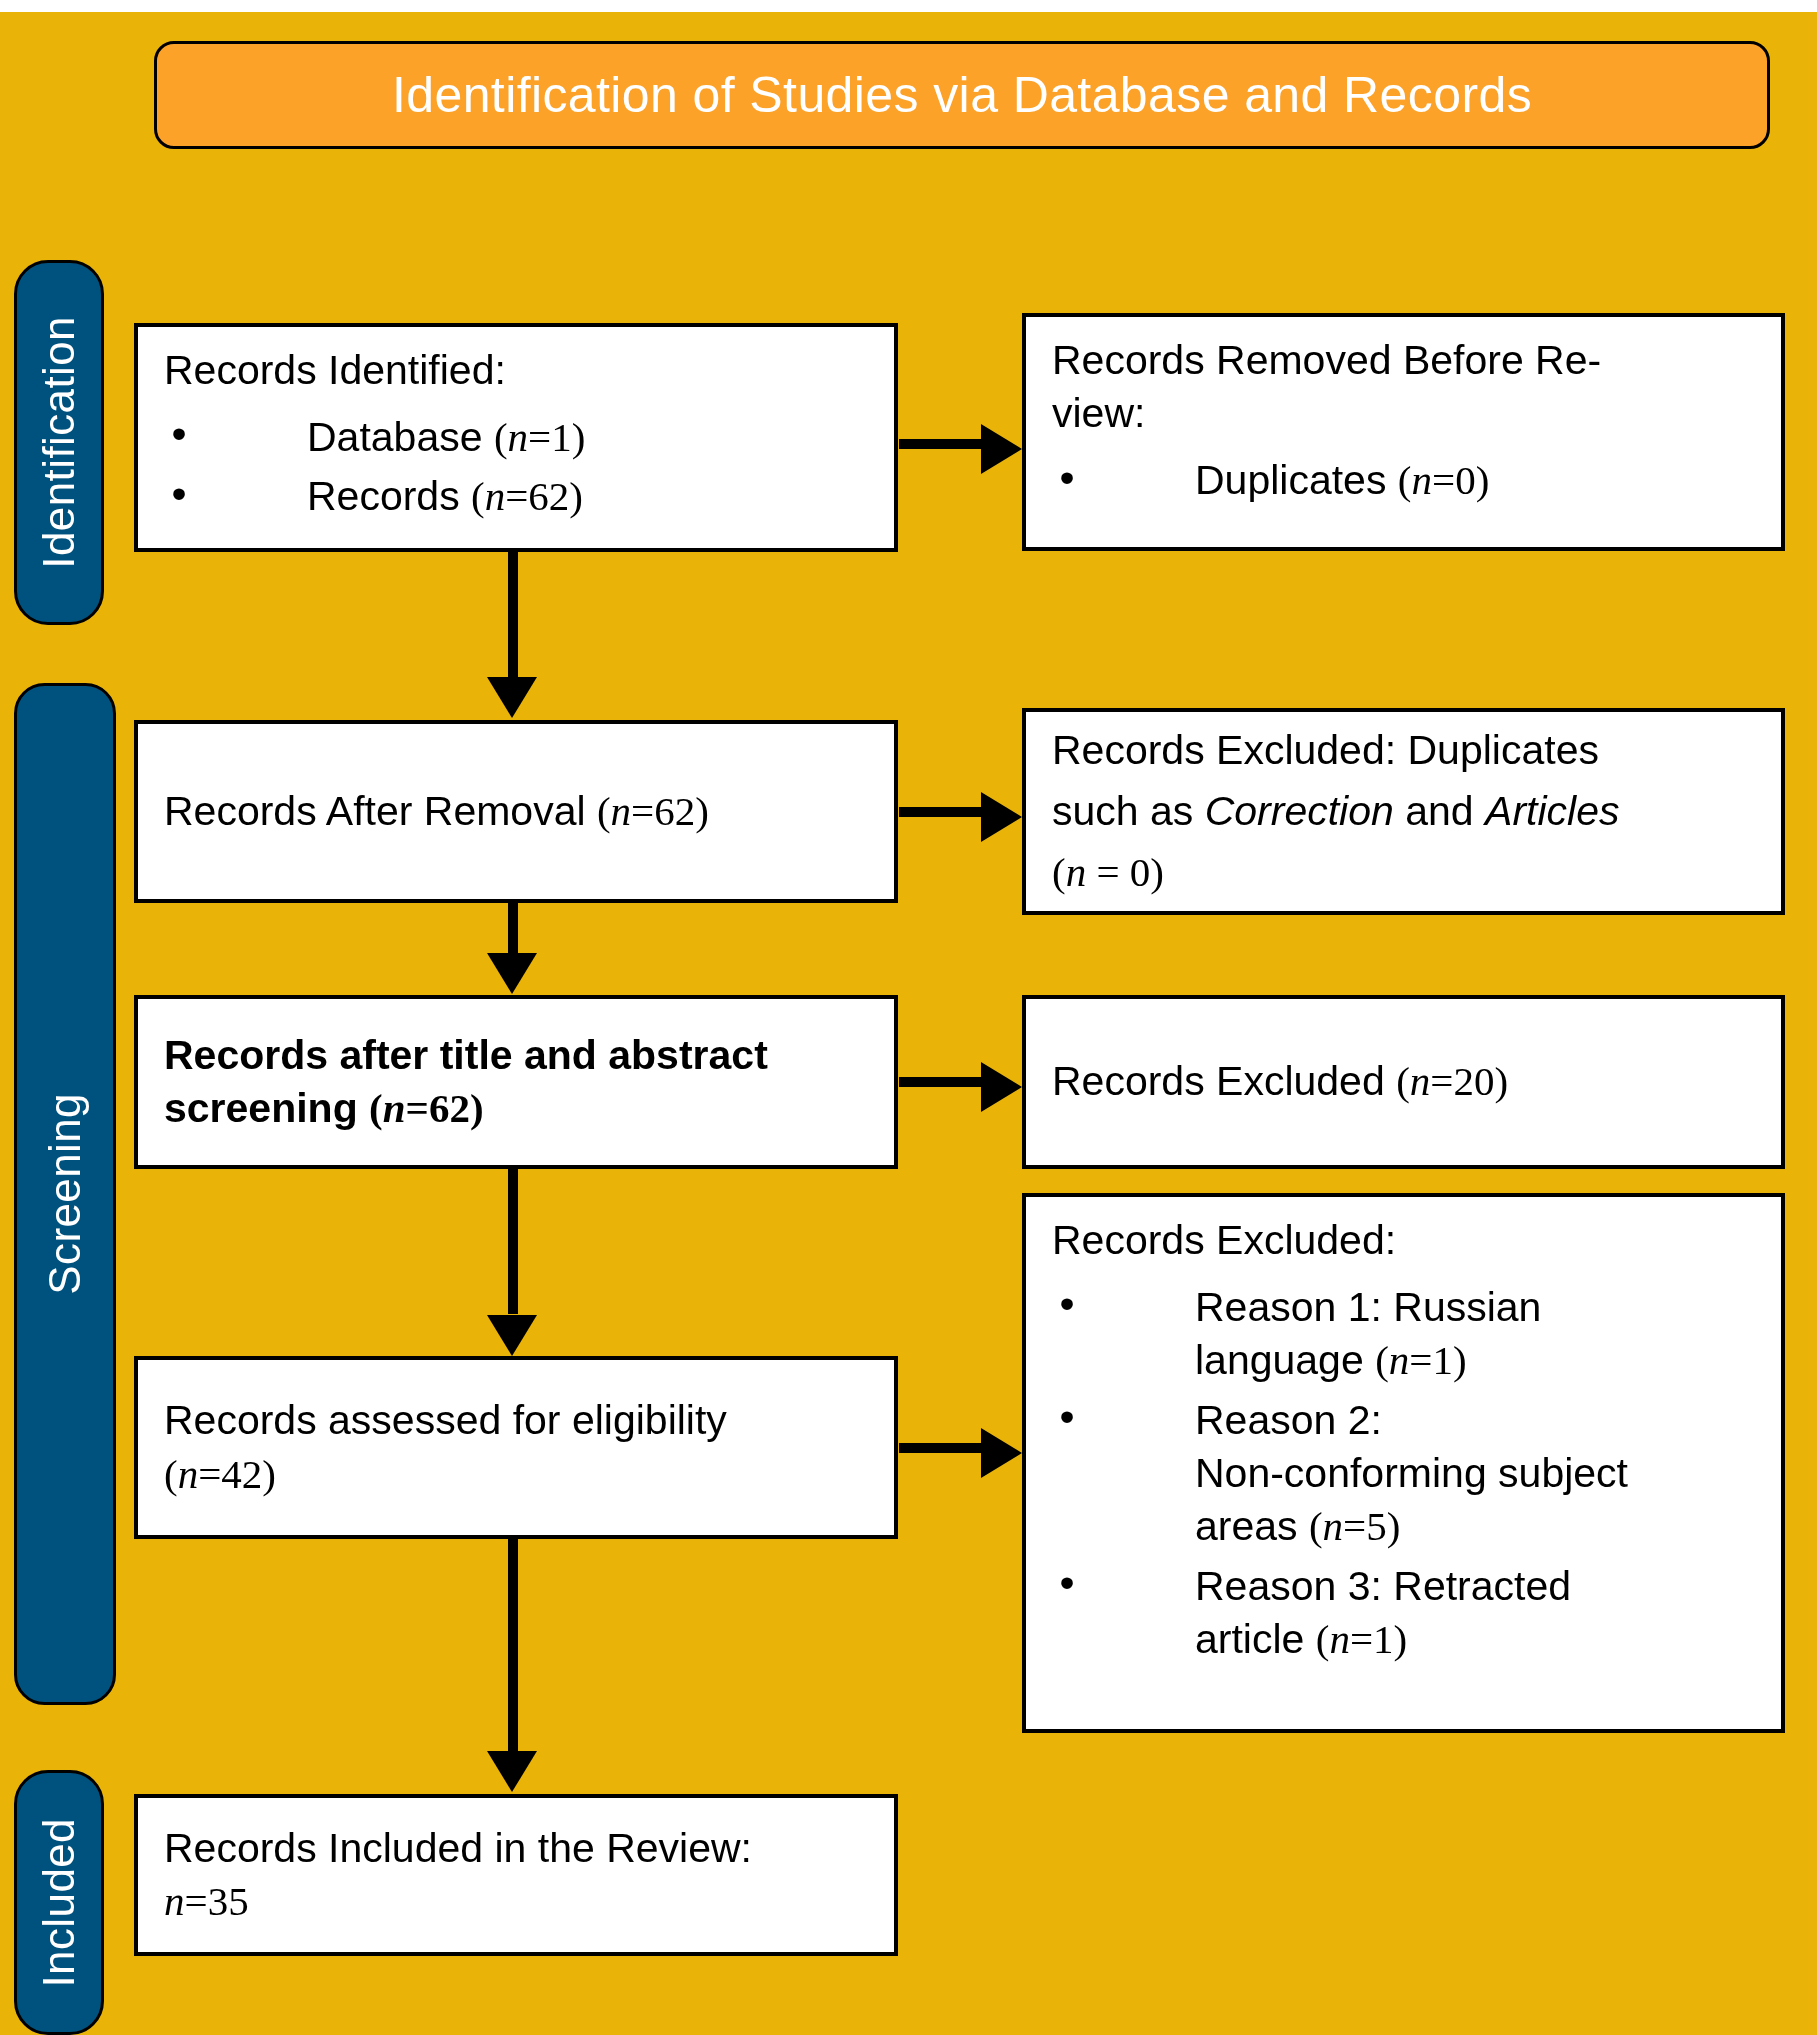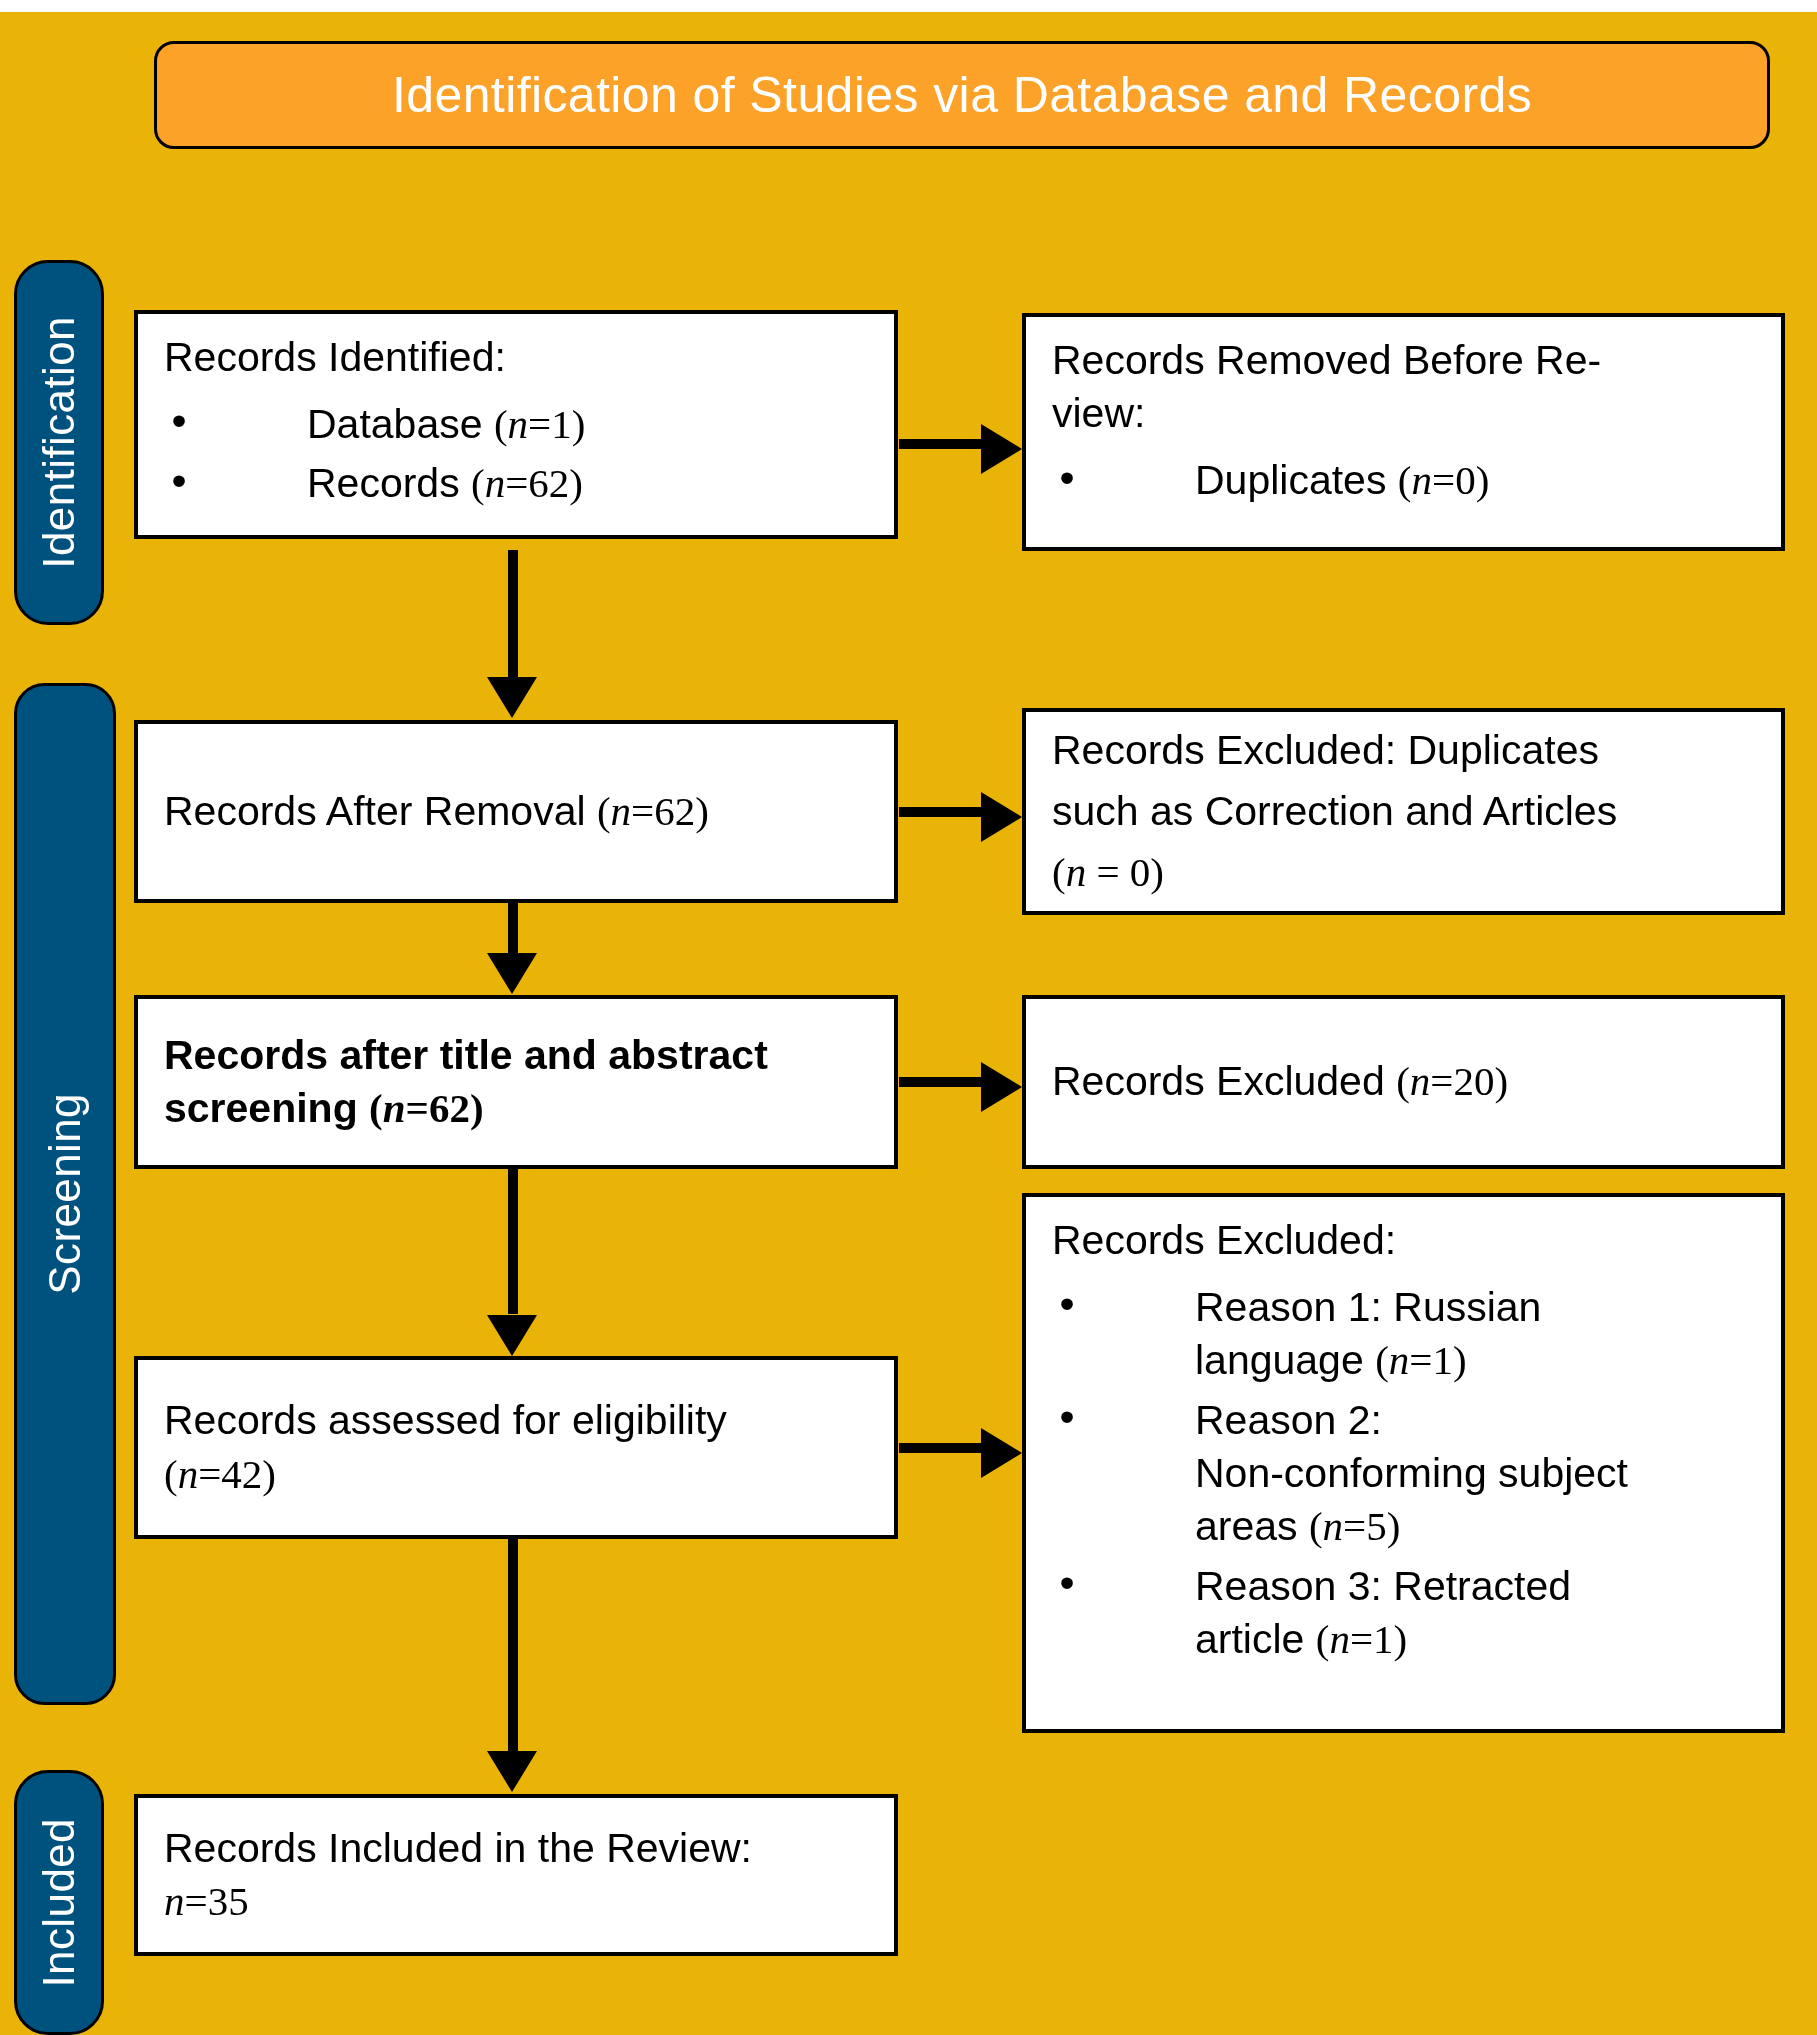--- a/index.html
+++ b/index.html
@@ -115,24 +115,25 @@
     line-height: 1.30;
   }
   .nvar {
     font-style: italic;
     font-family: "Liberation Serif", serif;
   }
   .paren {
     font-family: "Liberation Serif", serif;
   }
   .it {
-  }
-
-  
-  #box-records-identified   { left: 134px;  top: 298px;  width: 764px; height: 229px; }
+    font-style: italic;
+  }
+
+  
+  #box-records-identified   { left: 134px;  top: 311px;  width: 764px; height: 229px; }
   #box-records-removed      { left: 1022px; top: 301px;  width: 763px; height: 238px; }
   #box-after-removal        { left: 134px;  top: 708px;  width: 764px; height: 183px; }
   #box-excluded-duplicates  { left: 1022px; top: 696px;  width: 763px; height: 207px; gap: 8px; }
   #box-title-abstract       { left: 134px;  top: 983px; width: 764px; height: 174px; font-weight: bold; }
   #box-excluded-20          { left: 1022px; top: 983px; width: 763px; height: 174px; justify-content: center; }
   #box-assessed             { left: 134px;  top: 1344px; width: 764px; height: 183px; }
   #box-excluded-reasons     { left: 1022px; top: 1181px; width: 763px; height: 540px; }
   #box-included-review      { left: 134px;  top: 1782px; width: 764px; height: 162px; }
 
   

